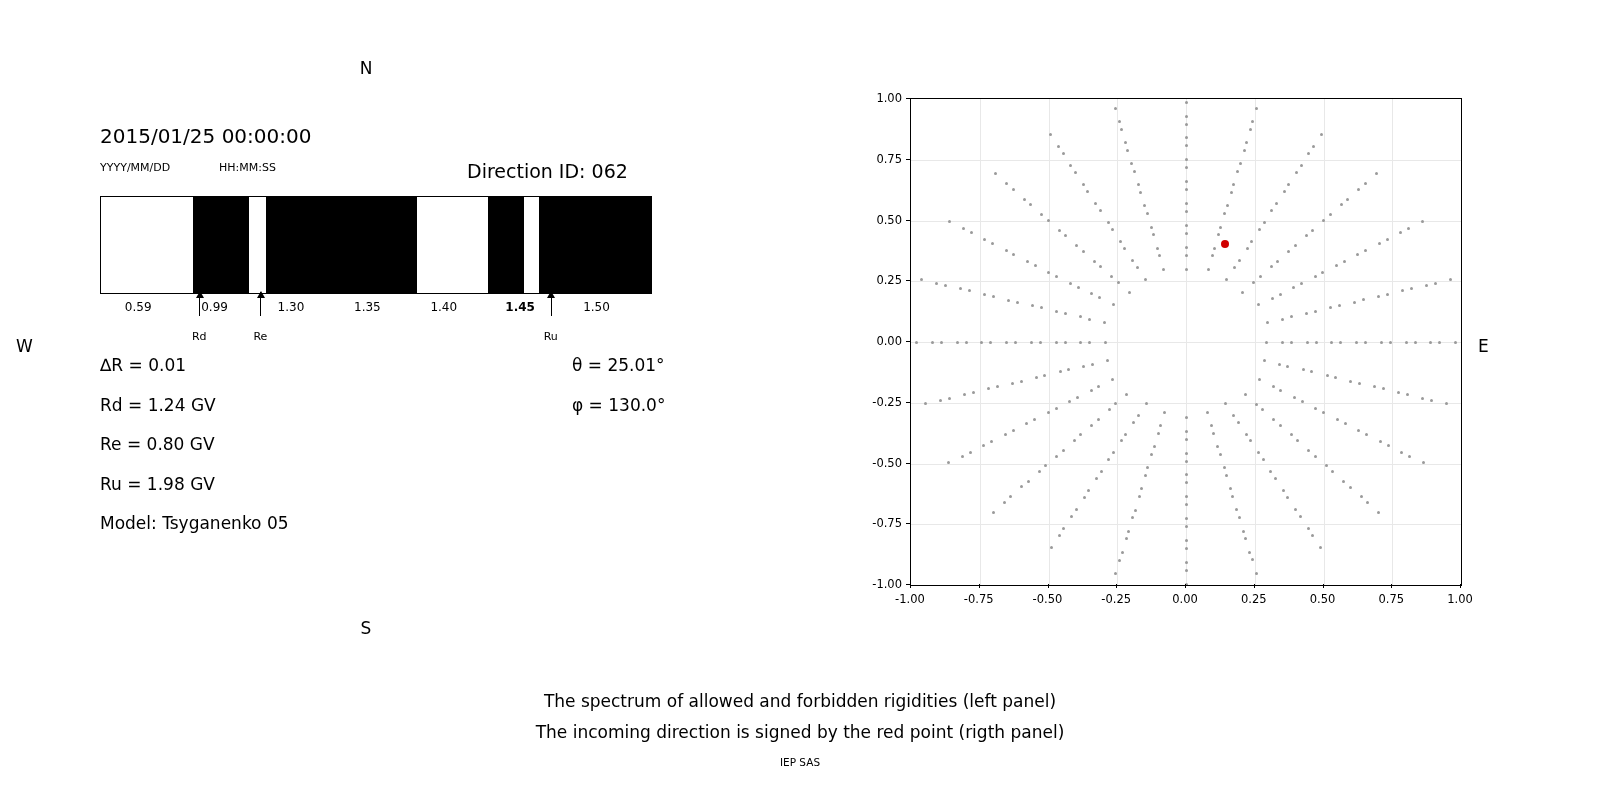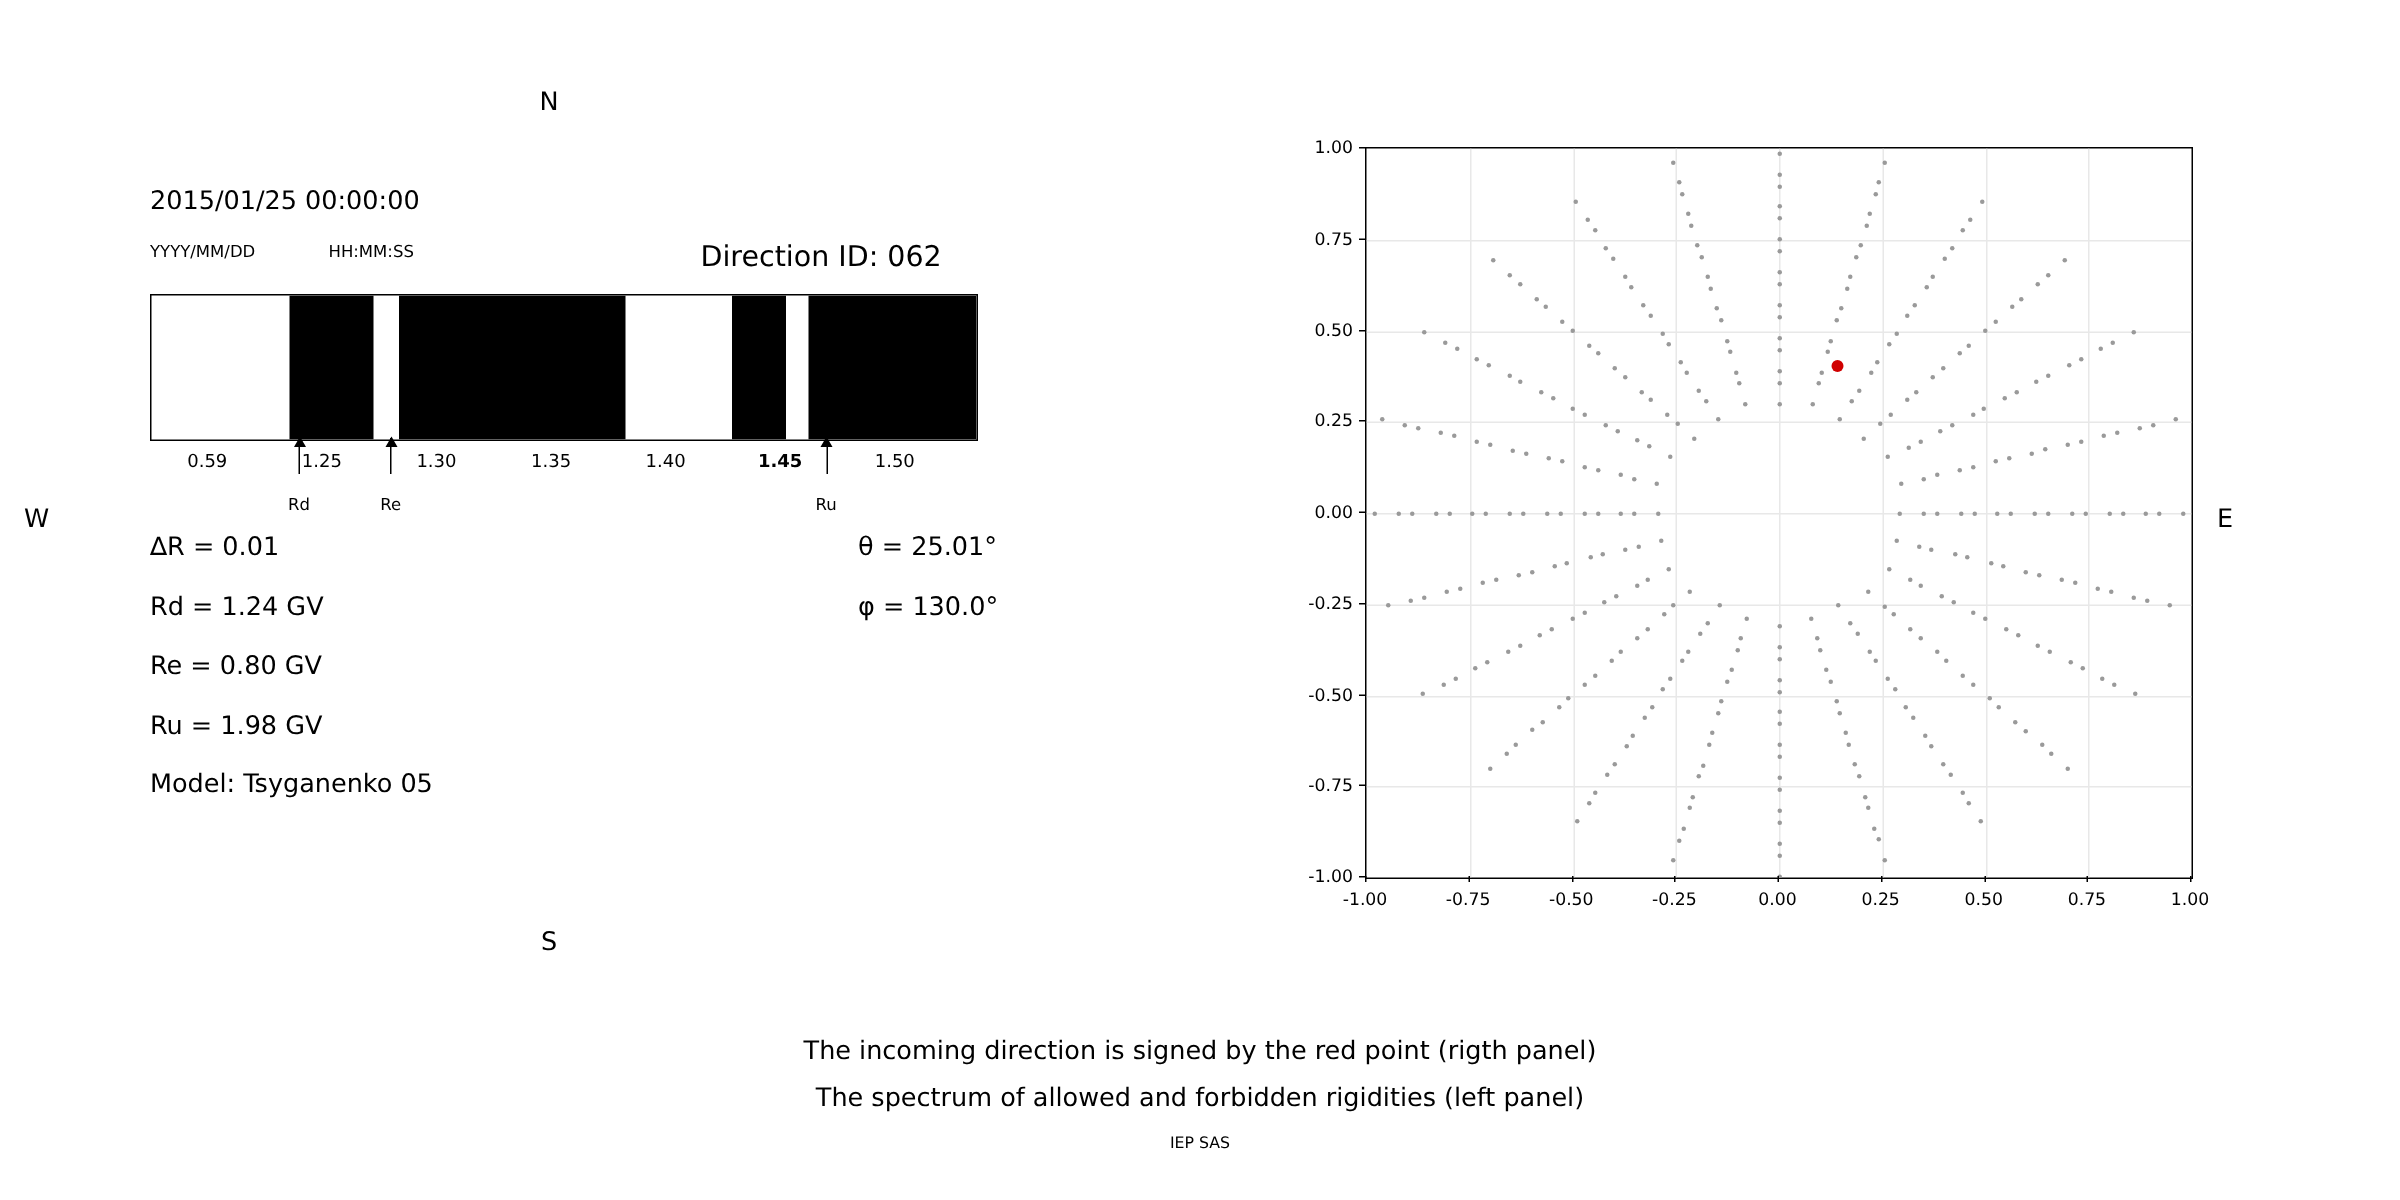--- a/index.html
+++ b/index.html
@@ -21,21 +21,21 @@
     position: absolute;
     left: 0; top: 0;
     width: 760px; height: 640px;
   }
   .txt {
     position: absolute;
     white-space: nowrap;
     color: #000;
   }
   #geo-position { left: 100px; top: 84px; font-size: 17px; }
-  #datetime     { left: 100px; top: 124px; font-size: 17px; text-align: right; }
+  #datetime     { left: 100px; top: 124px; font-size: 20px; text-align: right; }
   #fmt-date     { left: 100px; top: 161px; font-size: 11px; }
   #fmt-time     { left: 219px; top: 161px; font-size: 11px; }
   #direction-id { left: 467px; top: 160px; font-size: 19px; }
 
   
   #spectrum-bar {
     position: absolute;
     left: 100px; top: 196px;
     width: 552px; height: 98px;
     border: 1px solid #000;
@@ -197,21 +197,21 @@
   <div class="txt" id="direction-id">Direction ID: 062</div>
 
   <div id="spectrum-bar">
       <div class="band" style="left: 91.6667px; width: 56.5278px;"></div>
       <div class="band" style="left: 165px; width: 151.25px;"></div>
       <div class="band" style="left: 386.528px; width: 36.6667px;"></div>
       <div class="band" style="left: 438.472px; width: 111.528px;"></div>
     </div>
   <div id="spectrum-axis">
       <div class="tick-label" style="left: 38.1944px;">0.59</div>
-      <div class="tick-label" style="left: 114.583px;">1.25</div>
+      <div class="tick-label" style="left: 114.583px;">0.99</div>
       <div class="tick-label" style="left: 190.972px;">1.30</div>
       <div class="tick-label" style="left: 267.361px;">1.35</div>
       <div class="tick-label" style="left: 343.75px;">1.40</div>
       <div class="tick-label" style="left: 420.139px; font-weight: bold;">1.45</div>
       <div class="tick-label" style="left: 496.528px;">1.50</div>
       <div class="marker-arrow" style="left: 99.3056px; top: -2px;"></div>
       <div class="marker-label" style="left: 99.3056px; top: 36px;">Rd</div>
       <div class="marker-arrow" style="left: 160.417px; top: -2px;"></div>
       <div class="marker-label" style="left: 160.417px; top: 36px;">Re</div>
       <div class="marker-arrow" style="left: 450.694px; top: -2px;"></div>
@@ -665,16 +665,16 @@
     <div class="ax-label-y" style="left: 34px; width: 48px; top: 98.75px;">0.75</div>
     <div class="tick-mark-y" style="left: 86px; top: 38px;"></div>
     <div class="ax-label-y" style="left: 34px; width: 48px; top: 38px;">1.00</div>
   </div>
 <div class="compass" id="compass-n">N</div>
 <div class="compass" id="compass-s">S</div>
 <div class="compass" id="compass-w">W</div>
 <div class="compass" id="compass-e">E</div>
 
 <div id="caption">
+  <div>The spectrum of allowed and forbidden rigidities (left panel)</div>
   <div>The incoming direction is signed by the red point (rigth panel)</div>
-  <div>The spectrum of allowed and forbidden rigidities (left panel)</div>
 </div>
 <div id="credit">IEP SAS</div>
 
 </body></html>

